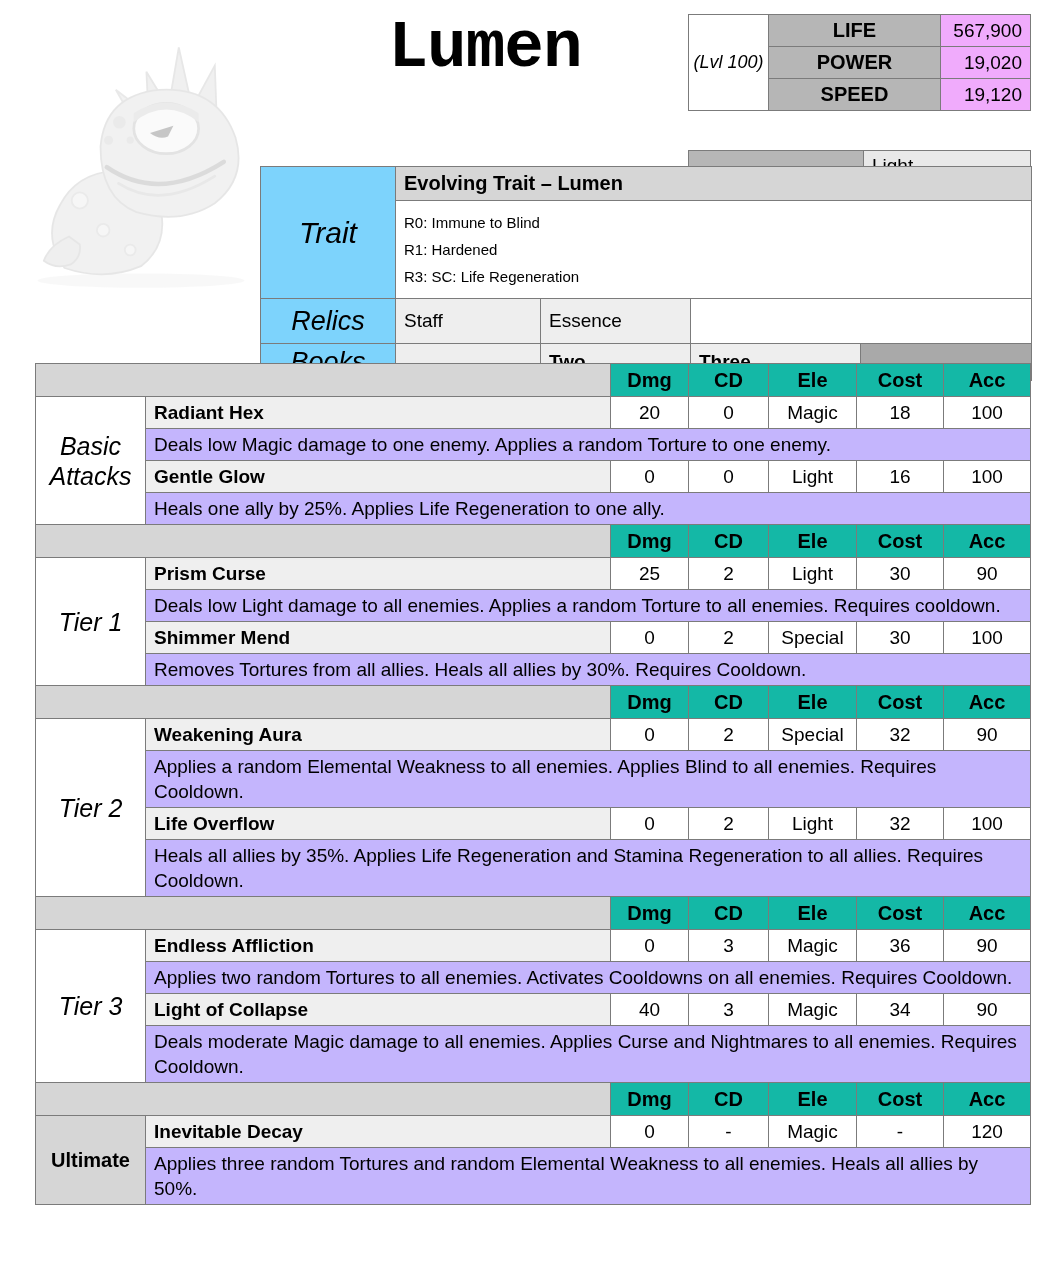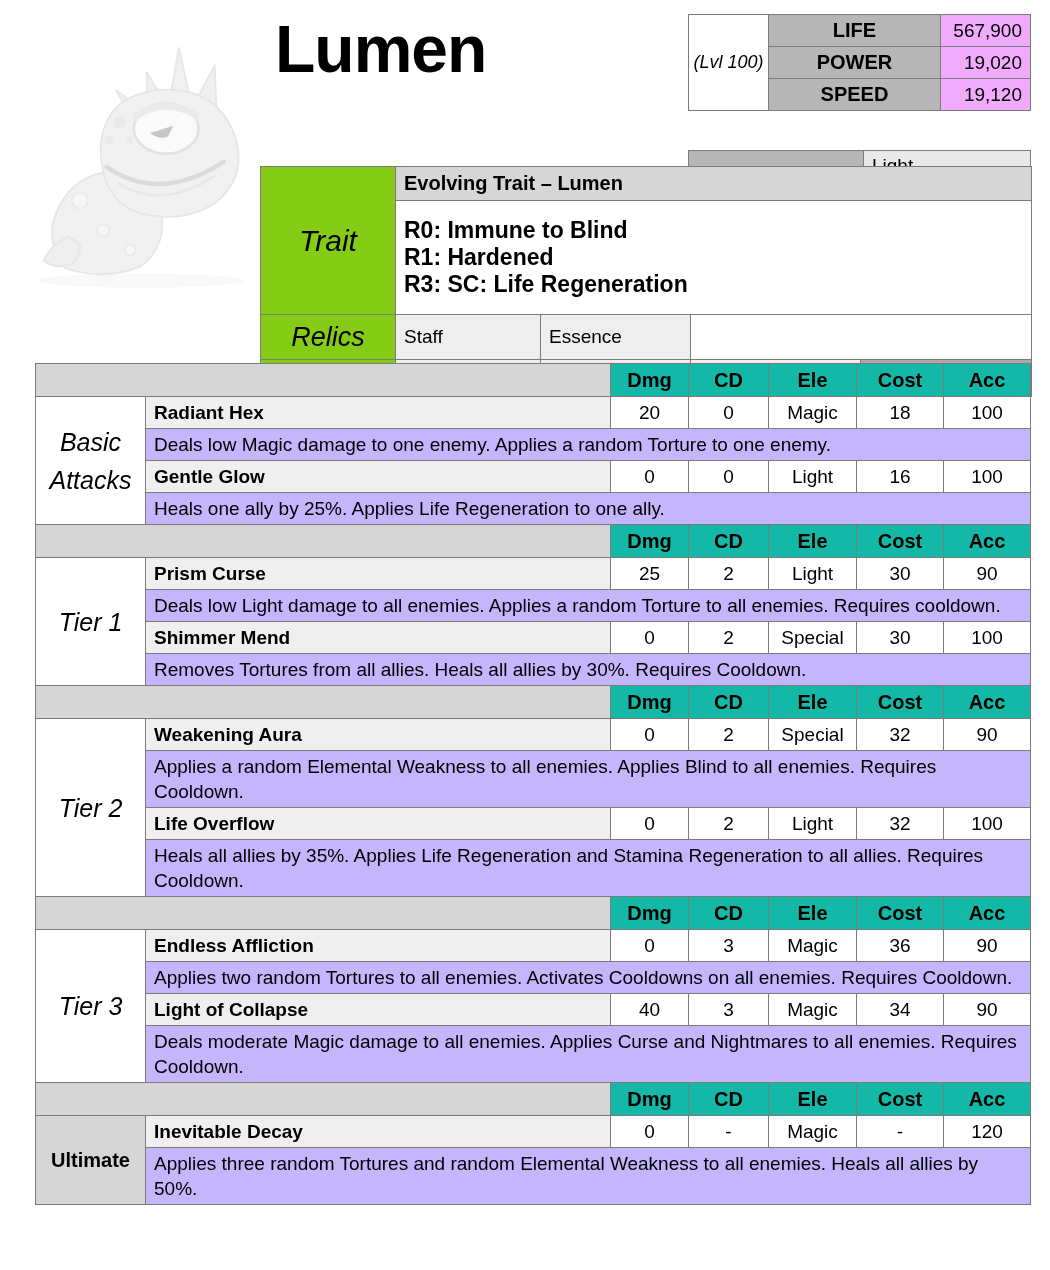--- a/index.html
+++ b/index.html
@@ -15,60 +15,62 @@
 
   
   .creature {
     position: absolute;
     left: 15px; top: 20px;
     width: 270px; height: 280px;
   }
   .page-title {
     position: absolute;
     left: 275px; top: 16px; width: 420px;
+    text-align: center;
     font-size: 66px;
     font-weight: bold;
     letter-spacing: -1px;
     line-height: 1.0;
+    font-family: Liberation Mono, monospace;
   }
 
   table { border-collapse: collapse; table-layout: fixed; }
   td, th { border: 1.5px solid #7b7b7b; overflow: hidden; }
 
   .stats-table { position: absolute; left: 688px; top: 14px; width: 342px; }
   .stats-table td { height: 32px; }
   .lvl-cell { background: #fff; font-style: italic; font-size: 18px; text-align: center; }
   .stat-label { background: #b6b6b6; font-weight: bold; font-size: 20px; text-align: center; }
   .stat-value { background: #f0abfc; font-size: 19px; text-align: right; padding-right: 8px; }
 
   .elements-table { position: absolute; left: 688px; top: 111px; width: 342px; margin-top: 39px; }
   .elements-table td { height: 55px; vertical-align: middle; }
   .elements-label { background: #b6b6b6; font-weight: bold; font-size: 20px; padding-left: 8px; }
   .elements-value { background: #e9e9e9; font-size: 19px; padding-left: 8px; line-height: 25px; }
 
   .trait-table { position: absolute; left: 260px; top: 166px; width: 771px; }
-  .side-label { background: #84cc16; font-style: italic; text-align: center; vertical-align: middle; }
+  .side-label { background: #7dd3fc; font-style: italic; text-align: center; vertical-align: middle; }
   .trait-side { font-size: 30px; }
   .relic-side, .book-side { font-size: 27px; }
   .trait-header { background: #d6d6d6; font-weight: bold; font-size: 20px; padding-left: 8px; height: 34px; vertical-align: middle; }
-  .trait-body { background: #fff; font-size: 23px; padding: 16px 8px; height: 81px; vertical-align: top; line-height: 27px; font-weight: bold; }
+  .trait-body { background: #fff; font-size: 15px; padding: 8px 8px; height: 81px; vertical-align: top; line-height: 27px; }
   .relic-row td { height: 45px; vertical-align: middle; }
   .book-row td { height: 37px; vertical-align: middle; }
   .cell-light { background: #eee; font-size: 19px; padding-left: 8px; margin-left: 44px; }
   .cell-white { background: #fff; }
   .cell-bold { font-weight: bold; }
   .cell-dark { background: #a9a9a9; }
 
   
   .skills-table { position: absolute; left: 35px; top: 363px; width: 995px; }
   .sec-spacer { background: #d6d6d6; height: 33px; }
   .sec-col { background: #14b8a6; font-weight: bold; font-size: 20px; text-align: center; height: 33px; }
   .tier-cell {
     background: #fff; font-style: italic; font-size: 25px;
-    text-align: center; vertical-align: middle; line-height: 38px;
+    text-align: center; vertical-align: middle; line-height: 30px;
   }
   .tier-cell.ultimate {
     background: #d6d6d6; font-style: normal; font-weight: bold; font-size: 20px;
   }
   .skill-name { background: #efefef; font-weight: bold; font-size: 19px; padding-left: 8px; height: 18px; vertical-align: middle; }
   .skill-val { background: #fff; font-size: 19px; text-align: center; height: 32px; vertical-align: middle; }
   .skill-desc { background: #c4b5fd; font-size: 19px; padding: 3px 8px; line-height: 25px; vertical-align: middle; min-height: 32px; }
   .desc-row td { height: 32px; }
 </style>
 </head>

